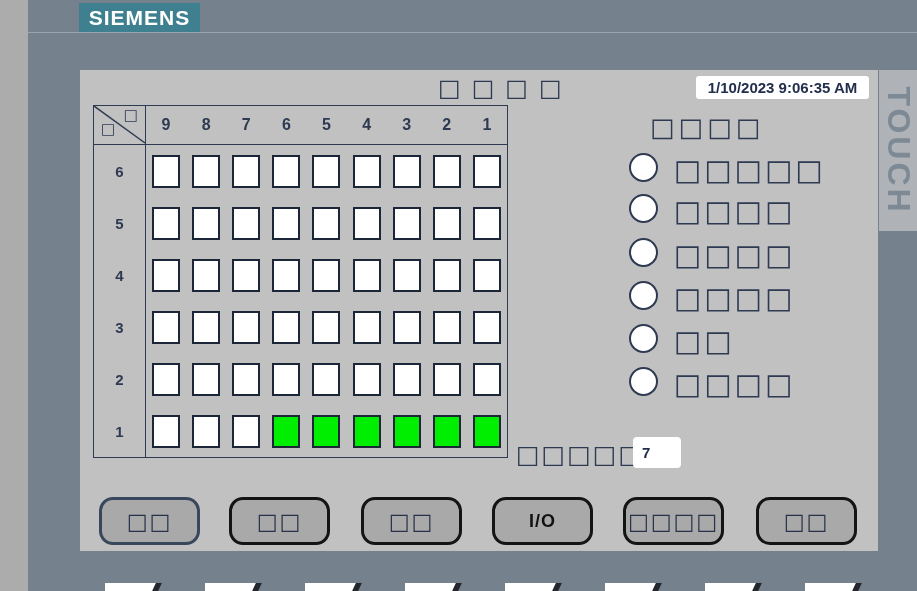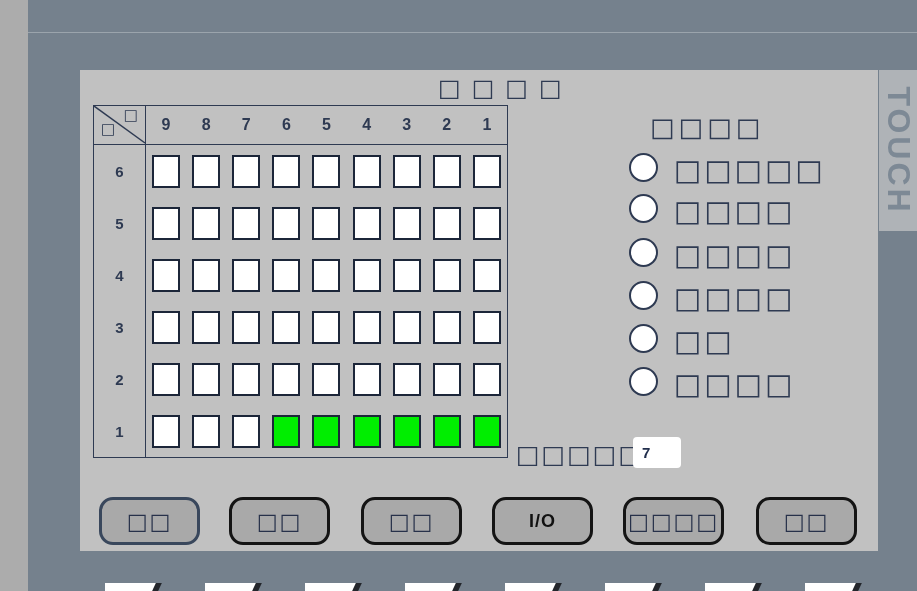--- a/index.html
+++ b/index.html
@@ -70,30 +70,32 @@
 </style>
 </head>
 <body>
 
 <div id="stage">
 
   <div class="abs" id="left-strip"></div>
 
   <div class="abs" id="header-line"></div>
 
+  <div class="abs" id="siemens-logo">SIEMENS</div>
 
 
   <div class="abs" id="touch-tab">
     <div id="touch-label">TOUCH</div>
   </div>
 
   <div class="abs" id="panel">
 
     <div class="abs tofu" id="panel-title">□□□□</div>
 
+    <div class="abs" id="datetime-box">1/10/2023 9:06:35 AM</div>
 
     <div class="abs" id="grid">
       <div id="grid-header">
         <div id="corner-cell">
           <svg width="52" height="38">
             <line x1="0" y1="0" x2="51" y2="37" stroke="#2E3A52" stroke-width="1.5"></line>
           </svg>
           <span class="corner-glyph tofu" id="corner-glyph-top">□</span>
           <span class="corner-glyph tofu" id="corner-glyph-bottom">□</span>
         </div>

